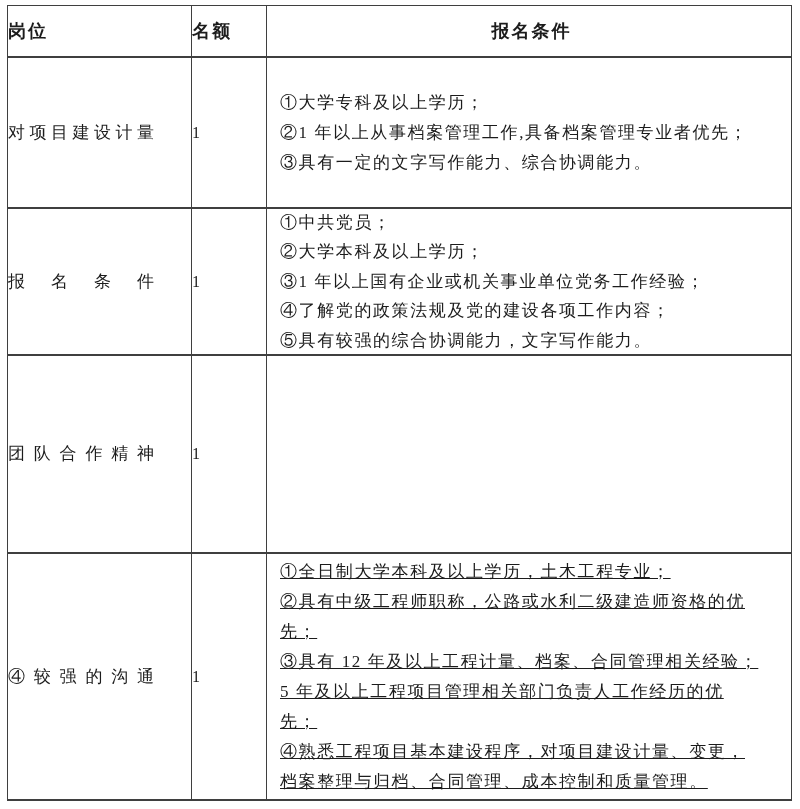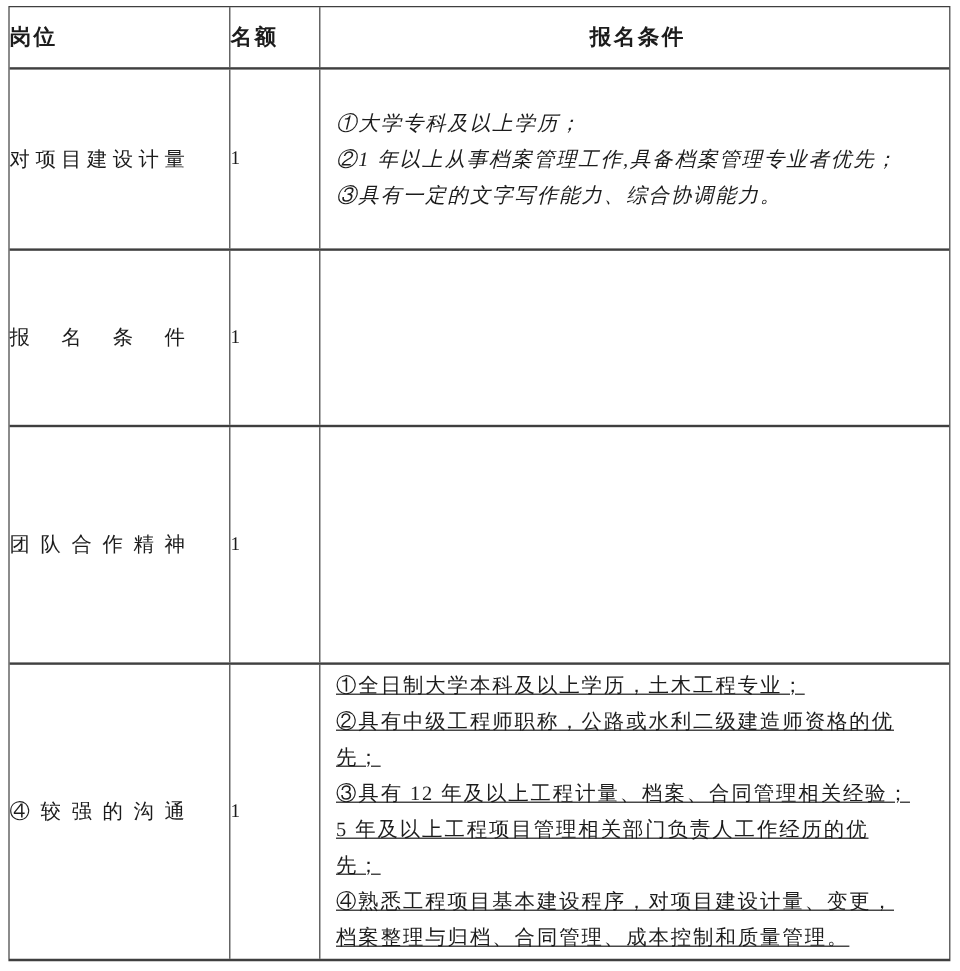--- a/index.html
+++ b/index.html
@@ -77,21 +77,21 @@
     text-align: center;
   }
   .req-text {
     display: block;
     width: 100%;
     white-space: pre-line;
     font-size: 17px;
     letter-spacing: 1.6px;
     text-align: left;
   }
-  .lh-r0 { line-height: 30px; font-style: italic; }
+  .lh-r0 { line-height: 30px; }
   .lh-r1 { line-height: 29.5px; }
   .lh-r2 { line-height: 28.3px; }
   .lh-r3 { line-height: 30px; text-decoration: underline; }
 </style>
 </head>
 <body>
 
 <div class="jobs-table">
 
   <div class="trow trow-header">
@@ -120,20 +120,27 @@
     </div>
   </div>
 
   <div class="trow trow-r1">
     <div class="tcell col-position">
       <span class="pos-name">报名条件</span>
     </div>
     <div class="tcell col-quota">
       <span class="quota-num">1</span>
     </div>
+    <div class="tcell col-req">
+      <span class="req-text lh-r1">①中共党员；
+②大学本科及以上学历；
+③1 年以上国有企业或机关事业单位党务工作经验；
+④了解党的政策法规及党的建设各项工作内容；
+⑤具有较强的综合协调能力，文字写作能力。</span>
+    </div>
   </div>
 
   <div class="trow trow-r2">
     <div class="tcell col-position">
       <span class="pos-name">团队合作精神</span>
     </div>
     <div class="tcell col-quota">
       <span class="quota-num">1</span>
     </div>
   </div>

